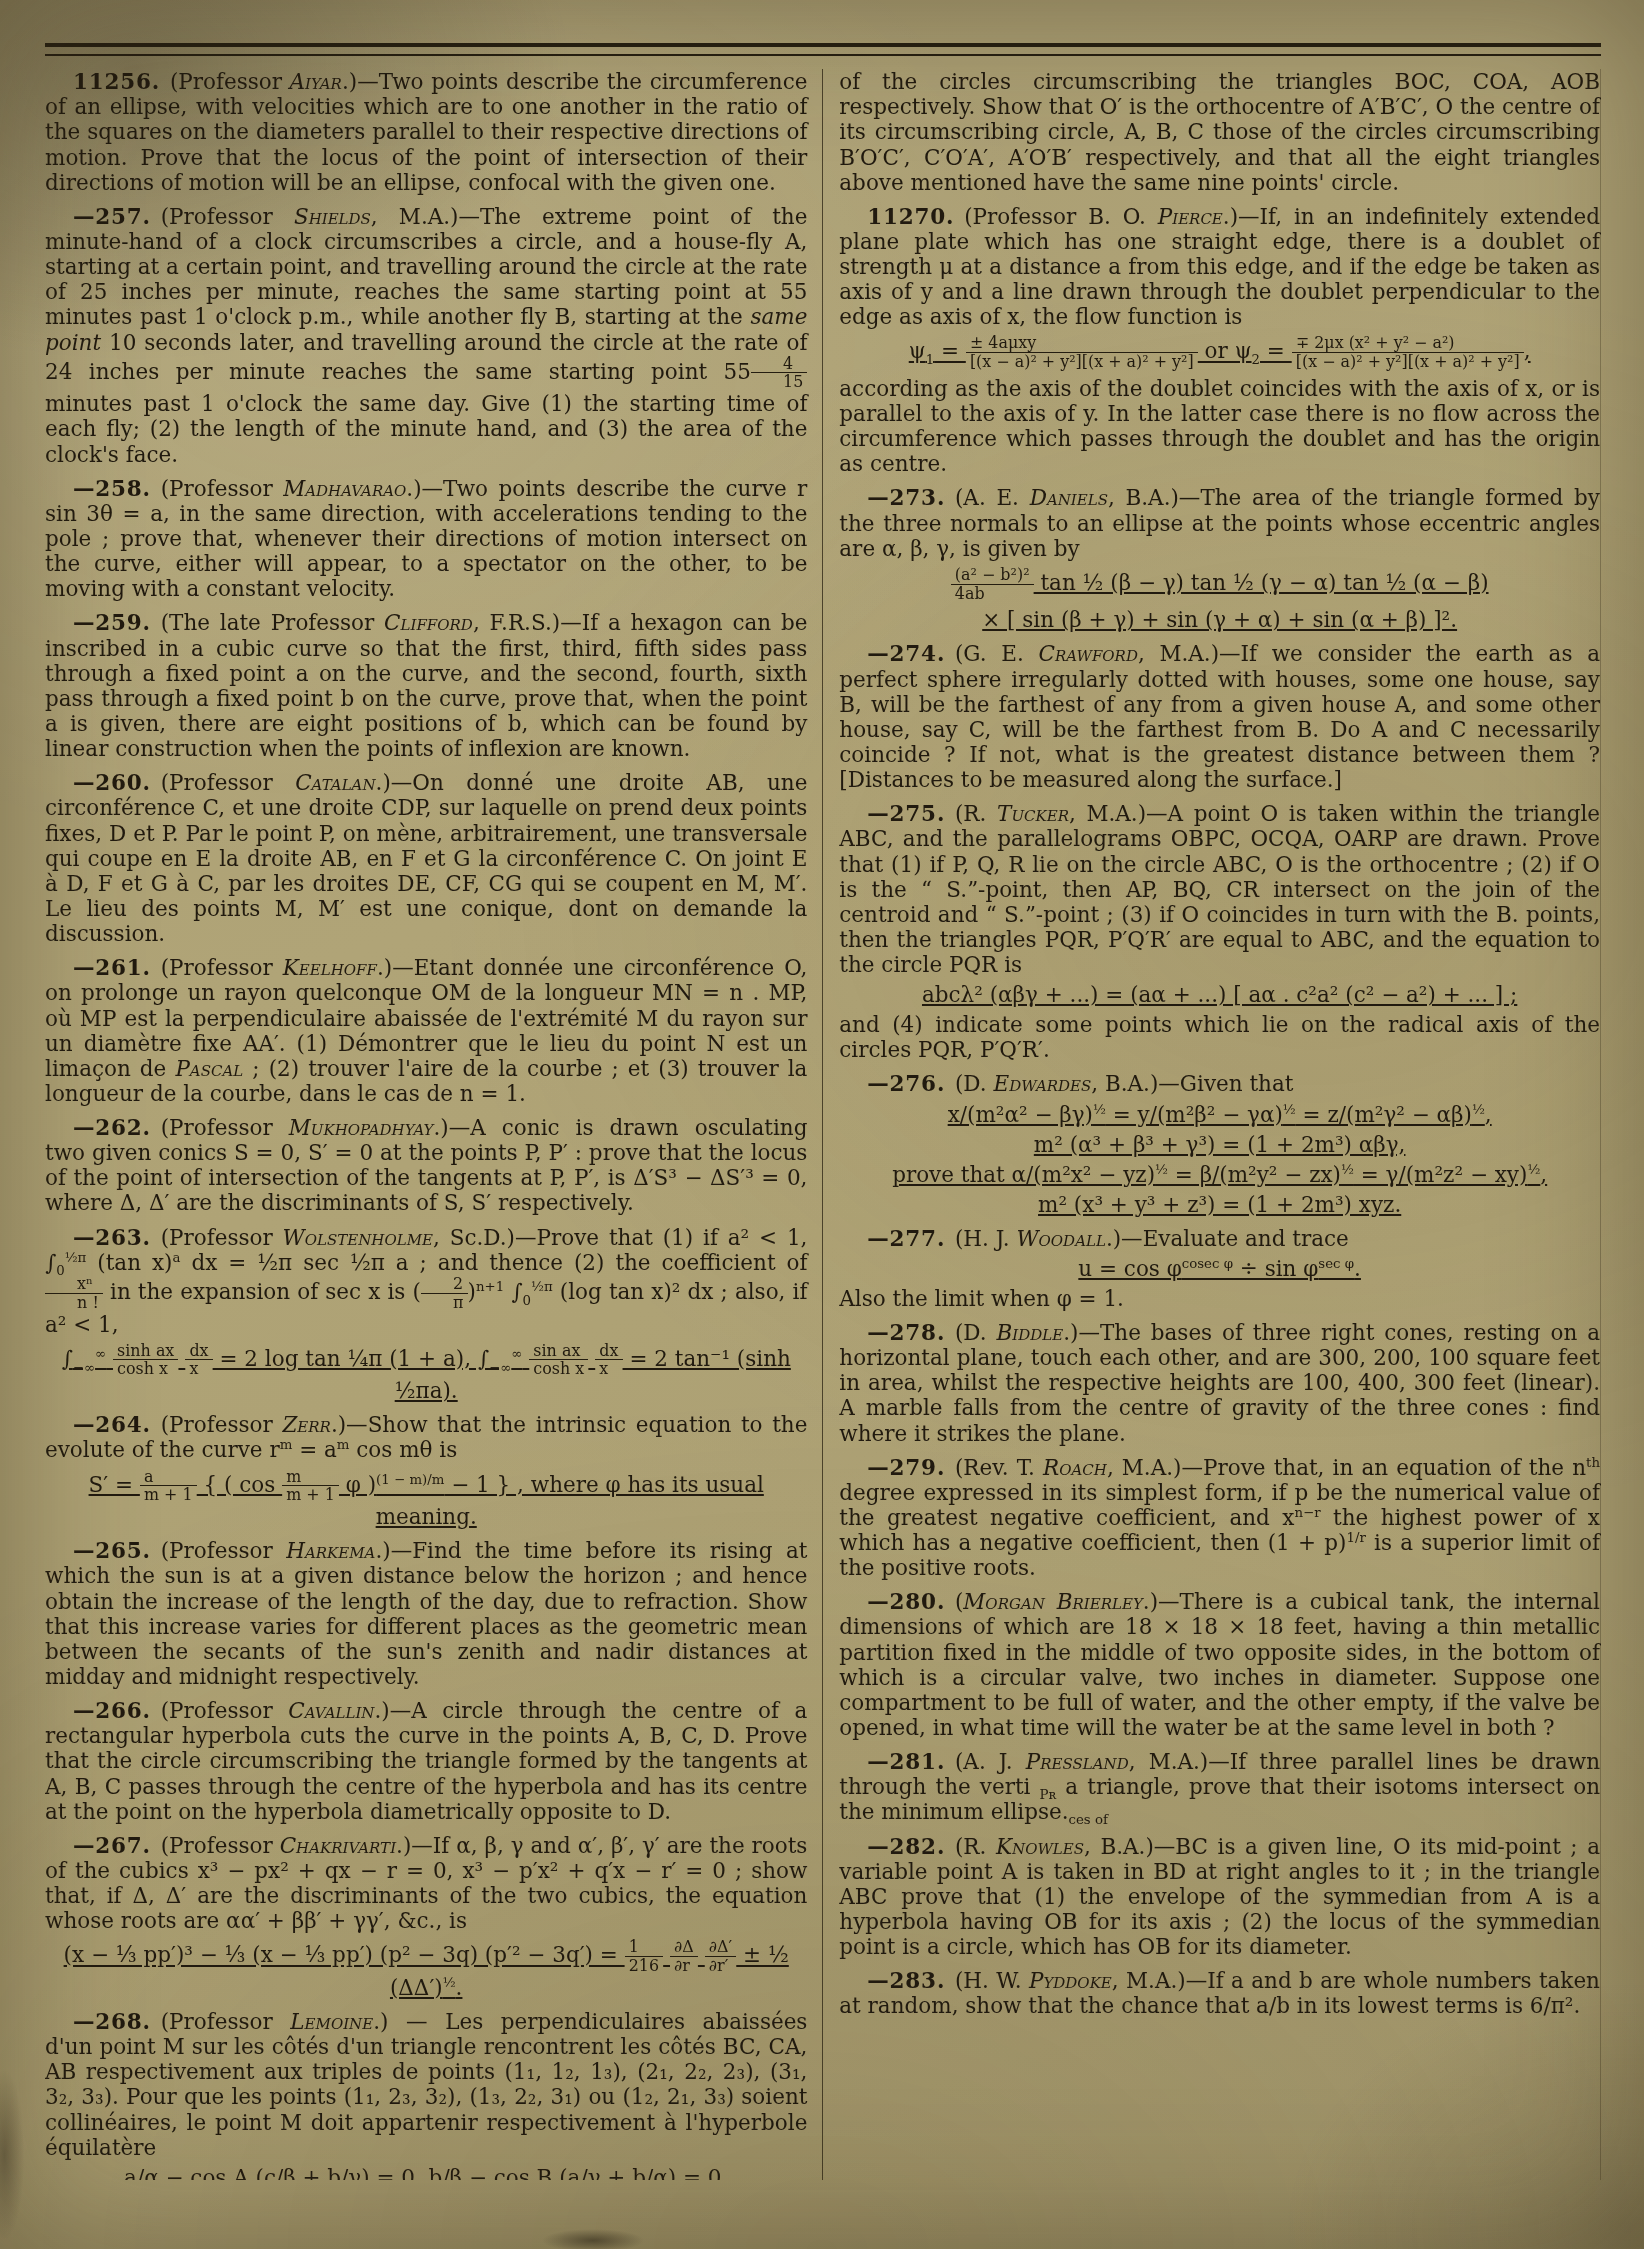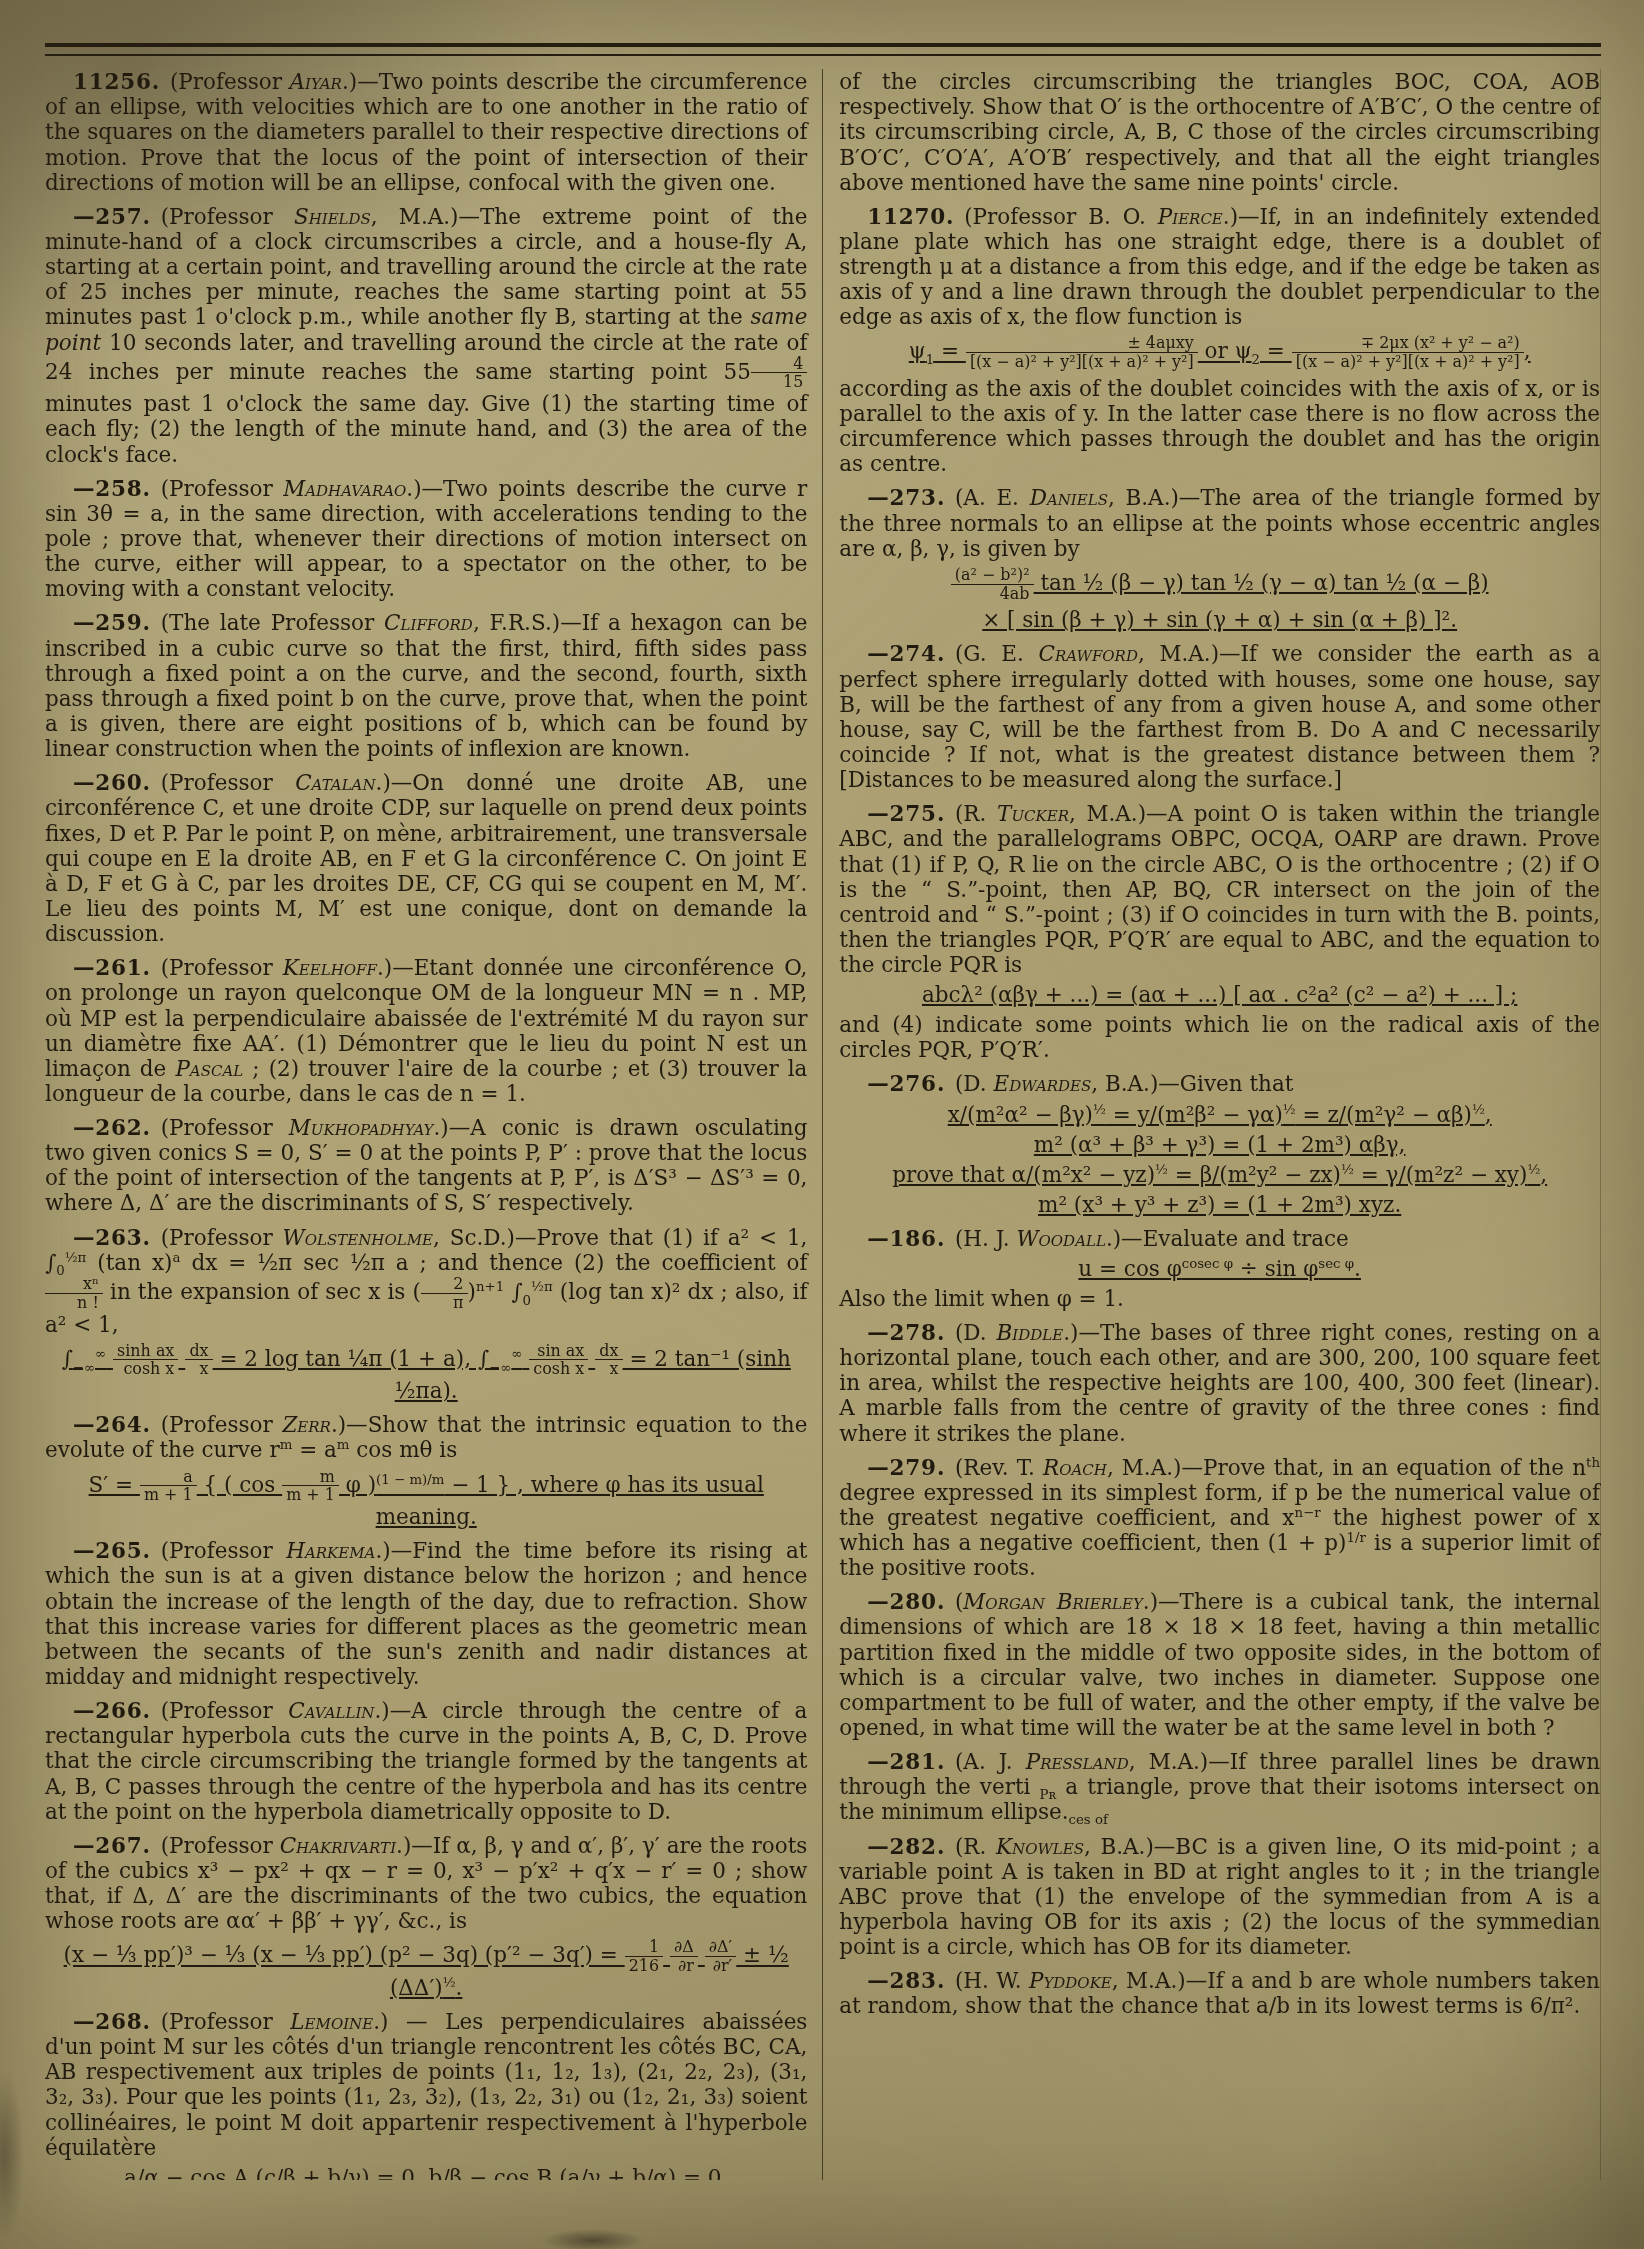--- a/index.html
+++ b/index.html
@@ -31,21 +31,21 @@
   .col{width:50%;box-sizing:border-box;}
   .col.left{padding-right:14.6px;border-right:1.6px solid rgba(42,34,17,.75);}
   .col.right{padding-left:16.3px;border-right:1.6px solid rgba(42,34,17,.30);}
   .problem{margin:0 0 9px 0;text-indent:28px;}
   .problem.cont{text-indent:0;}
   .pnum{font-weight:bold;letter-spacing:0.8px;margin-right:9.8px;margin-top:32px;}
   .sc{font-variant:small-caps;font-style:italic;}
   i{font-style:italic;}
   sup,sub{font-size:.62em;line-height:0;}
   .formula{display:block;text-align:center;text-indent:0;margin:4.9px 0;text-decoration:underline;}
-  .frac{display:inline-block;vertical-align:middle;text-align:right;font-size:.74em;line-height:1.12;}
+  .frac{display:inline-block;vertical-align:middle;text-align:left;font-size:.74em;line-height:1.12;}
   .frac .fn{display:block;border-bottom:1.6px solid #241d10;padding:0 4.1px;}
   .frac .fd{display:block;padding:0 4.1px;}
 </style>
 </head>
 <body>
 
 <div class="page">
   <div class="double-rule"></div>
   <div class="columns">
     <div class="col left">
@@ -63,21 +63,21 @@
         <p class="problem"><span class="pnum">—267.</span><span>(Professor </span><span class="sc">Chakrivarti</span><span>.)—</span><span>If α, β, γ and α′, β′, γ′ are the roots of the cubics x³ − px² + qx − r = 0, x³ − p′x² + q′x − r′ = 0 ; show that, if Δ, Δ′ are the discriminants of the two cubics, the equation whose roots are αα′ + ββ′ + γγ′, &amp;c., is</span><span class="formula"><span>(x − ⅓ pp′)³ − ⅓ (x − ⅓ pp′) (p² − 3q) (p′² − 3q′) = </span><span class="frac"><span class="fn">1</span><span class="fd">216</span></span><span> </span><span class="frac"><span class="fn">∂Δ</span><span class="fd">∂r</span></span><span> </span><span class="frac"><span class="fn">∂Δ′</span><span class="fd">∂r′</span></span><span> ± ½ (ΔΔ′)</span><sup>½</sup><span>.</span></span></p>
         <p class="problem"><span class="pnum">—268.</span><span>(Professor </span><span class="sc">Lemoine</span><span>.) — </span><span>Les perpendiculaires abaissées d'un point M sur les côtés d'un triangle rencontrent les côtés BC, CA, AB respectivement aux triples de points (1₁, 1₂, 1₃), (2₁, 2₂, 2₃), (3₁, 3₂, 3₃). Pour que les points (1₁, 2₃, 3₂), (1₃, 2₂, 3₁) ou (1₂, 2₁, 3₃) soient collinéaires, le point M doit appartenir respectivement à l'hyperbole équilatère</span><span class="formula"><span>a/α − cos A (c/β + b/γ) = 0,   b/β − cos B (a/γ + b/α) = 0,</span></span></p>
       </div>
     <div class="col right">
         <p class="problem cont"><span>of the circles circumscribing the triangles BOC, COA, AOB respectively. Show that O′ is the orthocentre of A′B′C′, O the centre of its circumscribing circle, A, B, C those of the circles circumscribing B′O′C′, C′O′A′, A′O′B′ respectively, and that all the eight triangles above mentioned have the same nine points' circle.</span></p>
         <p class="problem"><span class="pnum">11270.</span><span>(Professor B. O. </span><span class="sc">Pierce</span><span>.)—</span><span>If, in an indefinitely extended plane plate which has one straight edge, there is a doublet of strength μ at a distance a from this edge, and if the edge be taken as axis of y and a line drawn through the doublet perpendicular to the edge as axis of x, the flow function is</span><span class="formula"><span>ψ</span><sub>1</sub><span> = </span><span class="frac"><span class="fn">± 4aμxy</span><span class="fd">[(x − a)² + y²][(x + a)² + y²]</span></span><span>  or  ψ</span><sub>2</sub><span> = </span><span class="frac"><span class="fn">∓ 2μx (x² + y² − a²)</span><span class="fd">[(x − a)² + y²][(x + a)² + y²]</span></span><span>,</span></span><span>according as the axis of the doublet coincides with the axis of x, or is parallel to the axis of y.  In the latter case there is no flow across the circumference which passes through the doublet and has the origin as centre.</span></p>
         <p class="problem"><span class="pnum">—273.</span><span>(A. E. </span><span class="sc">Daniels</span><span>, B.A.)—</span><span>The area of the triangle formed by the three normals to an ellipse at the points whose eccentric angles are α, β, γ, is given by</span><span class="formula"><span class="frac"><span class="fn">(a² − b²)²</span><span class="fd">4ab</span></span><span> tan ½ (β − γ) tan ½ (γ − α) tan ½ (α − β)</span></span><span class="formula"><span>× [ sin (β + γ) + sin (γ + α) + sin (α + β) ]².</span></span></p>
         <p class="problem"><span class="pnum">—274.</span><span>(G. E. </span><span class="sc">Crawford</span><span>, M.A.)—</span><span>If we consider the earth as a perfect sphere irregularly dotted with houses, some one house, say B, will be the farthest of any from a given house A, and some other house, say C, will be the farthest from B.  Do A and C necessarily coincide ?  If not, what is the greatest distance between them ?  [Distances to be measured along the surface.]</span></p>
         <p class="problem"><span class="pnum">—275.</span><span>(R. </span><span class="sc">Tucker</span><span>, M.A.)—</span><span>A point O is taken within the triangle ABC, and the parallelograms OBPC, OCQA, OARP are drawn.  Prove that (1) if P, Q, R lie on the circle ABC, O is the orthocentre ; (2) if O is the “ S.”-point, then AP, BQ, CR intersect on the join of the centroid and “ S.”-point ;  (3) if O coincides in turn with the B. points, then the triangles PQR, P′Q′R′ are equal to ABC, and the equation to the circle PQR is</span><span class="formula"><span>abcλ² (αβγ + ...) = (aα + ...) [ aα . c²a² (c² − a²) + ... ] ;</span></span><span>and (4) indicate some points which lie on the radical axis of the circles PQR, P′Q′R′.</span></p>
         <p class="problem"><span class="pnum">—276.</span><span>(D. </span><span class="sc">Edwardes</span><span>, B.A.)—</span><span>Given that</span><span class="formula"><span>x/(m²α² − βγ)</span><sup>½</sup><span> = y/(m²β² − γα)</span><sup>½</sup><span> = z/(m²γ² − αβ)</span><sup>½</sup><span>,</span></span><span class="formula"><span>m² (α³ + β³ + γ³) = (1 + 2m³) αβγ,</span></span><span class="formula"><span>prove that    α/(m²x² − yz)</span><sup>½</sup><span> = β/(m²y² − zx)</span><sup>½</sup><span> = γ/(m²z² − xy)</span><sup>½</sup><span>,</span></span><span class="formula"><span>m² (x³ + y³ + z³) = (1 + 2m³) xyz.</span></span></p>
-        <p class="problem"><span class="pnum">—186.</span><span>(H. J. </span><span class="sc">Woodall</span><span>.)—</span><span>Evaluate and trace</span><span class="formula"><span>u = cos φ</span><sup>cosec φ</sup><span> ÷ sin φ</span><sup>sec φ</sup><span>.</span></span><span>Also the limit when φ = 1.</span></p>
+        <p class="problem"><span class="pnum">—277.</span><span>(H. J. </span><span class="sc">Woodall</span><span>.)—</span><span>Evaluate and trace</span><span class="formula"><span>u = cos φ</span><sup>cosec φ</sup><span> ÷ sin φ</span><sup>sec φ</sup><span>.</span></span><span>Also the limit when φ = 1.</span></p>
         <p class="problem"><span class="pnum">—278.</span><span>(D. </span><span class="sc">Biddle</span><span>.)—</span><span>The bases of three right cones, resting on a horizontal plane, touch each other, and are 300, 200, 100 square feet in area, whilst the respective heights are 100, 400, 300 feet (linear).  A marble falls from the centre of gravity of the three cones : find where it strikes the plane.</span></p>
         <p class="problem"><span class="pnum">—279.</span><span>(Rev. T. </span><span class="sc">Roach</span><span>, M.A.)—</span><span>Prove that, in an equation of the n</span><sup>th</sup><span> degree expressed in its simplest form, if p be the numerical value of the greatest negative coefficient, and x</span><sup>n−r</sup><span> the highest power of x which has a negative coefficient, then (1 + p)</span><sup>1/r</sup><span> is a superior limit of the positive roots.</span></p>
         <p class="problem"><span class="pnum">—280.</span><span>(</span><span class="sc">Morgan Brierley</span><span>.)—</span><span>There is a cubical tank, the internal dimensions of which are 18 × 18 × 18 feet, having a thin metallic partition fixed in the middle of two opposite sides, in the bottom of which is a circular valve, two inches in diameter.  Suppose one compartment to be full of water, and the other empty, if the valve be opened, in what time will the water be at the same level in both ?</span></p>
         <p class="problem"><span class="pnum">—281.</span><span>(A. J. </span><span class="sc">Pressland</span><span>, M.A.)—</span><span>If three parallel lines be drawn through the verti </span><sub>Pʀ</sub><span> a triangle, prove that their isotoms intersect on the minimum ellipse.</span><sub>ces of</sub></p>
         <p class="problem"><span class="pnum">—282.</span><span>(R. </span><span class="sc">Knowles</span><span>, B.A.)—</span><span>BC is a given line, O its mid-point ; a variable point A is taken in BD at right angles to it ; in the triangle ABC prove that (1) the envelope of the symmedian from A is a hyperbola having OB for its axis ; (2) the locus of the symmedian point is a circle, which has OB for its diameter.</span></p>
         <p class="problem"><span class="pnum">—283.</span><span>(H. W. </span><span class="sc">Pyddoke</span><span>, M.A.)—</span><span>If a and b are whole numbers taken at random, show that the chance that a/b in its lowest terms is 6/π².</span></p>
       </div>
   </div>
 </div>
 <div class="vignette"></div>

